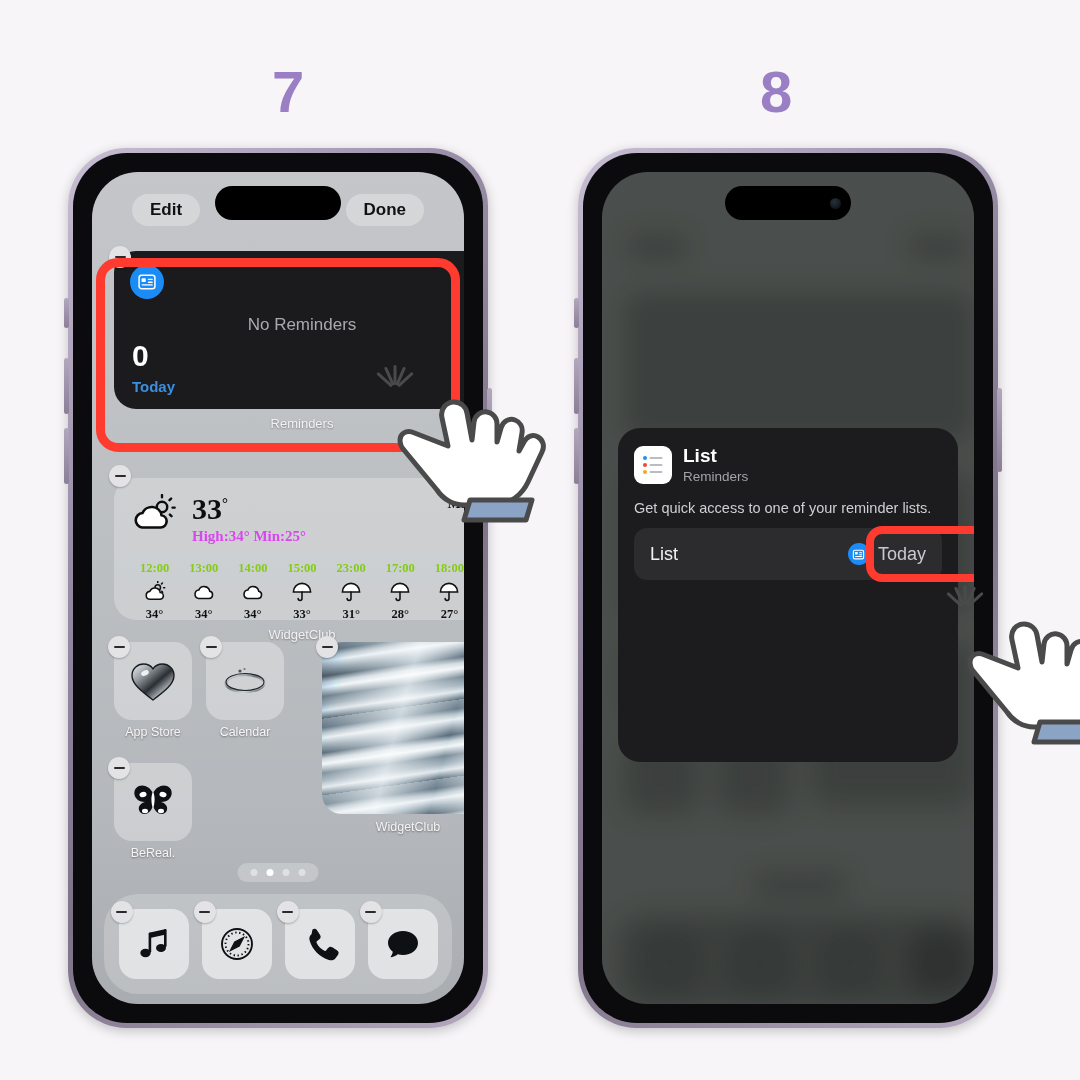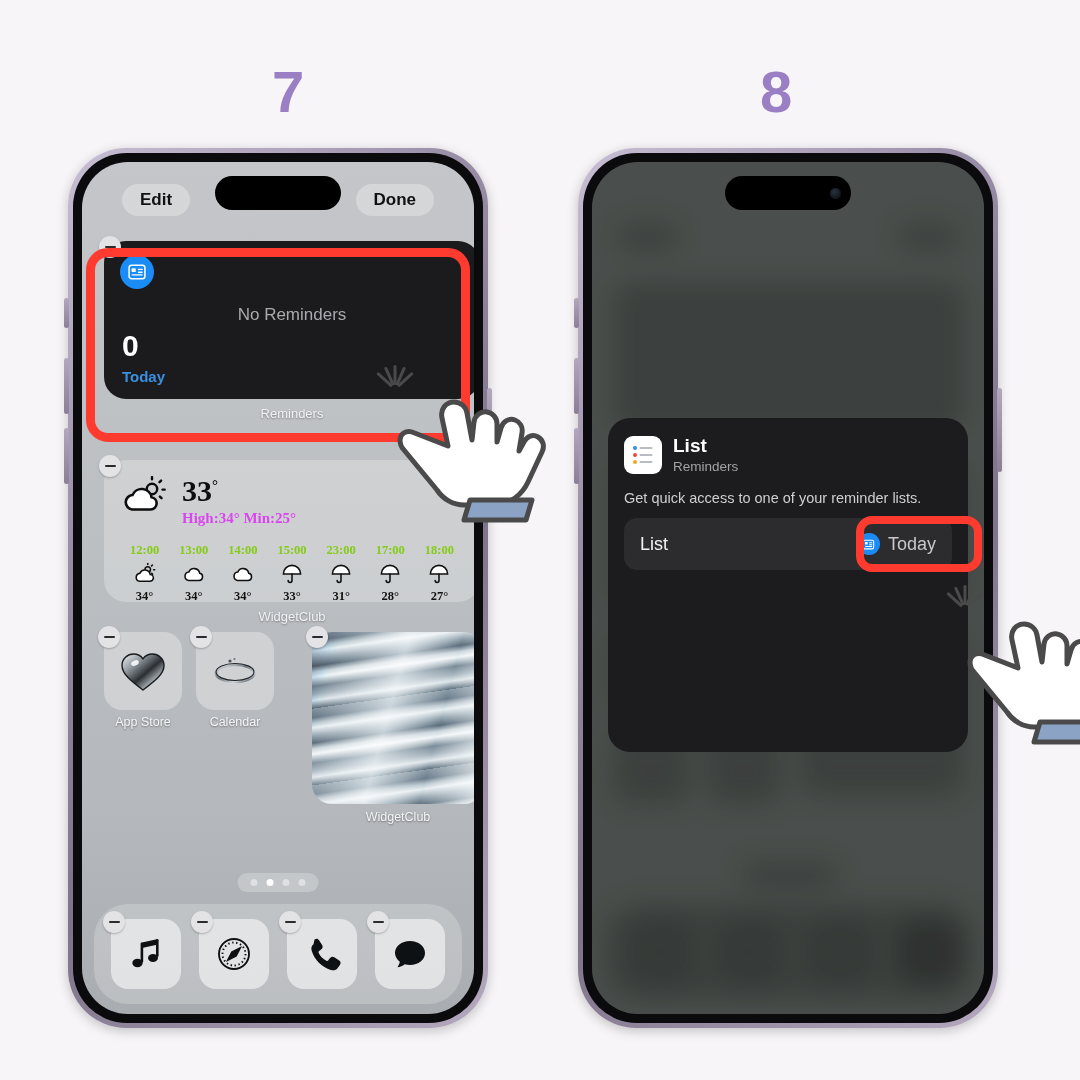--- a/index.html
+++ b/index.html
@@ -27,21 +27,21 @@
     position: absolute;
     border-radius: 58px;
     background: linear-gradient(135deg,#c9bfd4 0%,#9a8fa8 30%,#7e7389 60%,#b5a9c0 100%);
     padding: 5px;
     box-shadow: 0 3px 12px rgba(0,0,0,.22);
   }
   .phone-inner {
     width: 100%; height: 100%;
     border-radius: 54px;
     background: #0b0b0d;
-    padding: 9px;
+    padding: 19px;
   }
   .screen {
     position: relative;
     width: 100%; height: 100%;
     border-radius: 46px;
     overflow: hidden;
   }
   #phone-1 { left: 68px; top: 148px; width: 420px; height: 880px; }
   #phone-2 { left: 578px; top: 148px; width: 420px; height: 880px; }
 
@@ -139,20 +139,21 @@
   }
 
   
   #weather-wrap { position: absolute; left: 22px; top: 298px; width: 376px; }
   .wx-widget {
     position: relative;
     background: rgba(255,255,255,.26);
     border-radius: 22px;
     padding: 16px 16px 14px;
     height: 142px;
+    margin-top: 8px;
   }
   .wx-top { display: flex; align-items: flex-start; gap: 8px; }
   .wx-ico { width: 54px; height: 40px; flex: 0 0 auto; }
   .wx-temp { font-family: "Liberation Serif", serif; font-size: 30px; font-weight: 700; color: #0d0d0d; line-height: 1; }
   .wx-temp sup { font-size: 15px; vertical-align: super; }
   .wx-hl { font-family: "Liberation Serif", serif; font-size: 15px; font-weight: 700; color: #d946ef; margin-top: 4px; }
   .wx-city {
     position: absolute; right: 16px; top: 18px;
     font-family: "Liberation Serif", serif; font-size: 14px; font-weight: 700; color: #0d0d0d;
   }
@@ -452,20 +453,34 @@
                   <circle cx="22" cy="17" r="1.6" fill="#4b5258"></circle>
                   <circle cx="26.5" cy="15" r="1.1" fill="#6e767d"></circle>
                 </svg>
               </div>
               <div class="app-name">Calendar</div>
             </div>
           </div>
 
           <div class="grid-row" style="margin-top:24px;">
 
+            <div class="app-cell">
+              <div class="minus-badge" style="left:-6px;top:-6px;"></div>
+              <div class="app-ico">
+                <svg viewBox="0 0 54 54" fill="#0e1113">
+                  <path d="M27 18c-3-6-9-9-14-7-5 2-6 8-3 12 2 3 6 4 9 4-4 1-7 4-6 8 1 4 6 5 9 3 3-2 5-6 5-9 0 3 2 7 5 9 3 2 8 1 9-3 1-4-2-7-6-8 3 0 7-1 9-4 3-4 2-10-3-12-5-2-11 1-14 7z"></path>
+                  <path d="M27 16.5c1 2 1.6 5 1.6 8s-.6 6.5-1.6 8.5c-1-2-1.6-5.5-1.6-8.5s.6-6 1.6-8z" fill="#fff"></path>
+                  <ellipse cx="17" cy="19.5" rx="3.6" ry="2.6" fill="#fff" transform="rotate(-18 17 19.5)"></ellipse>
+                  <ellipse cx="37" cy="19.5" rx="3.6" ry="2.6" fill="#fff" transform="rotate(18 37 19.5)"></ellipse>
+                  <ellipse cx="19" cy="36" rx="3" ry="2.2" fill="#fff"></ellipse>
+                  <ellipse cx="35" cy="36" rx="3" ry="2.2" fill="#fff"></ellipse>
+                </svg>
+              </div>
+              <div class="app-name">BeReal.</div>
+            </div>
           </div>
 
           <div id="marble-wrap">
             <div class="minus-badge" style="left:-6px;top:-6px;"></div>
             <div class="marble"></div>
             <div class="marble-name">WidgetClub</div>
           </div>
         </div>
 
         <div id="page-dots">

